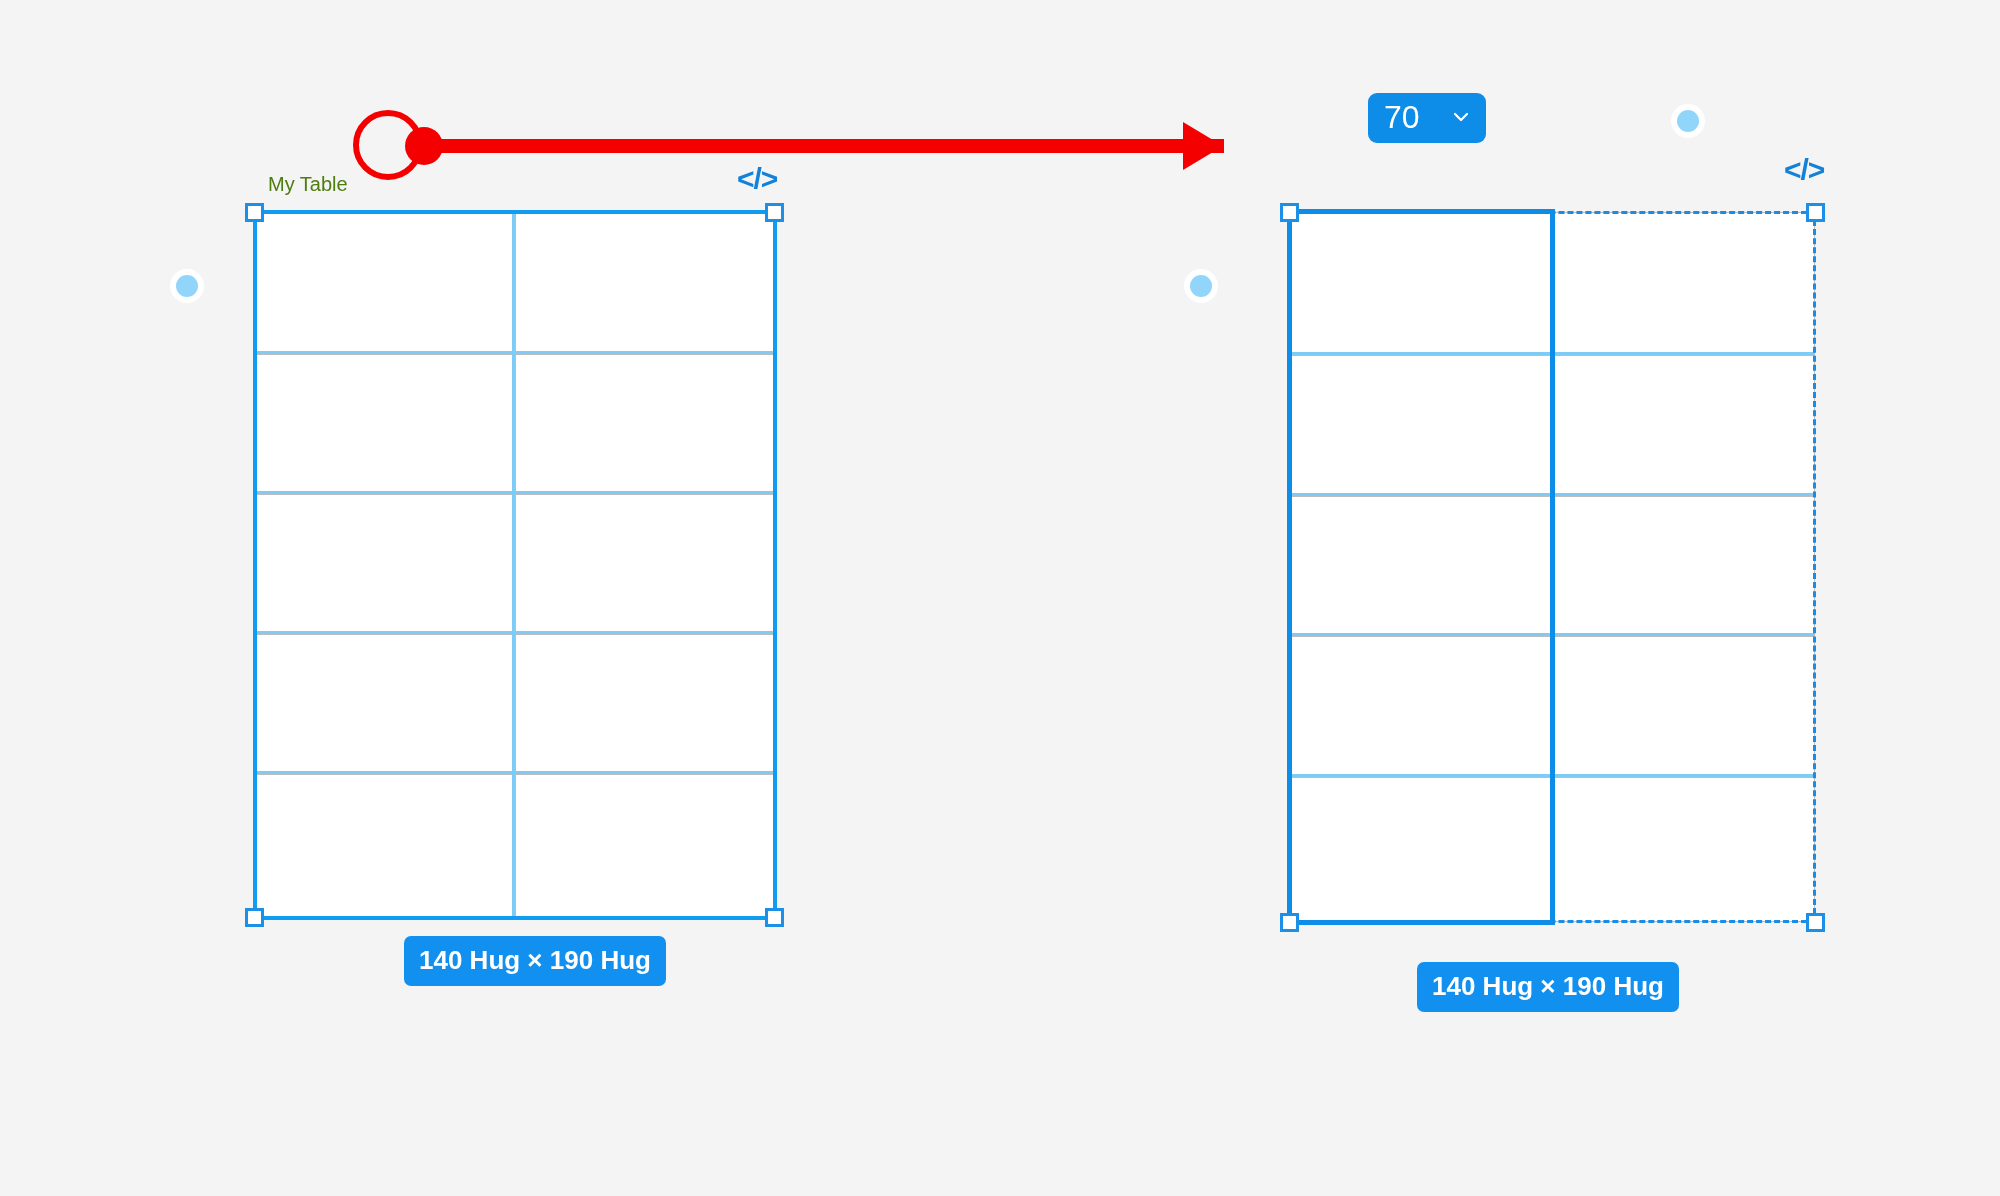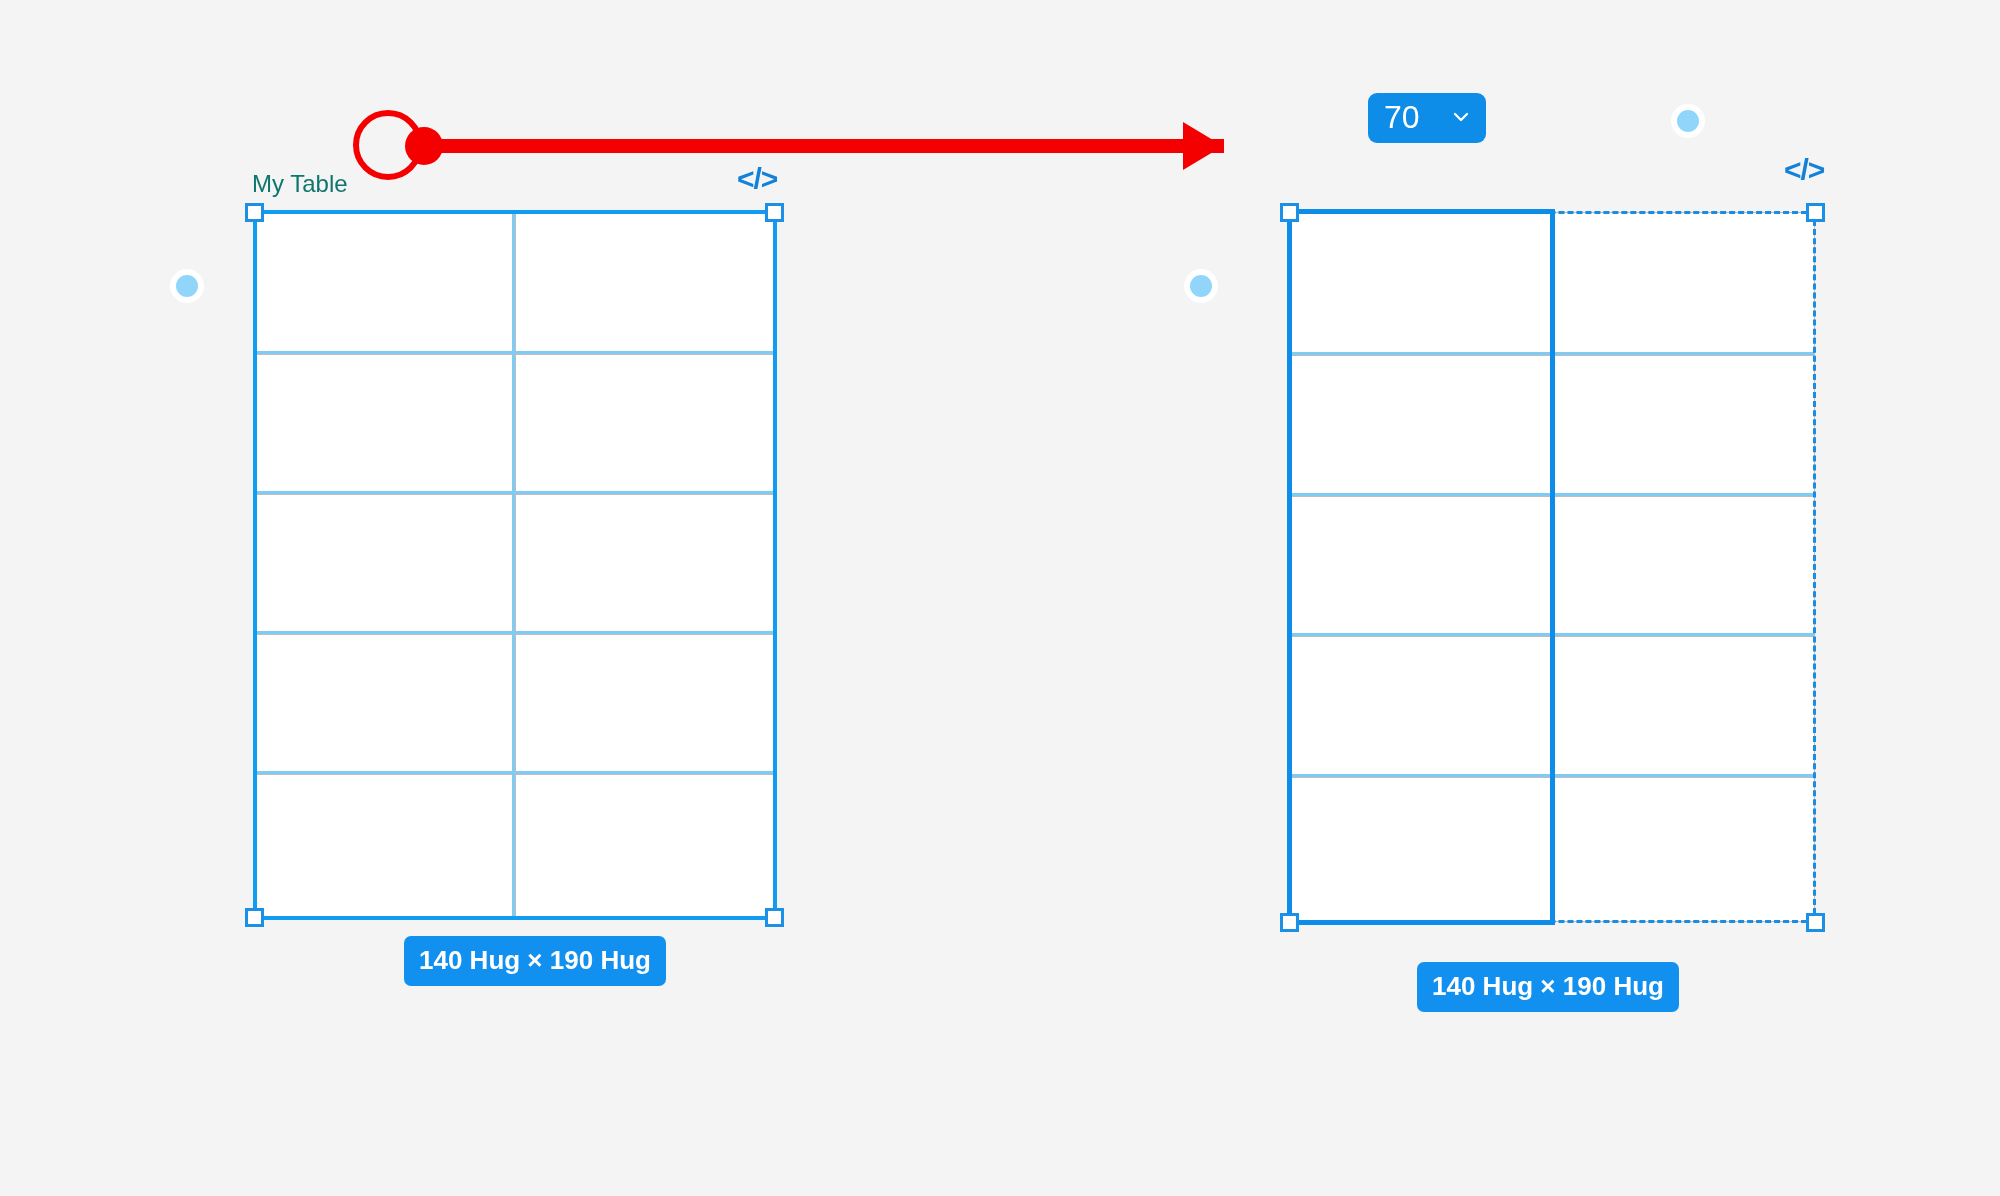--- a/index.html
+++ b/index.html
@@ -71,24 +71,25 @@
     width: 19px;
     height: 19px;
     background: #ffffff;
     border: 3px solid #1b90e6;
     box-sizing: border-box;
   }
 
   
   .layer-title {
     position: absolute;
-    color: #0f766e;
-    font-size: 24px;
+    color: #4d7c0f;
+    font-size: 20px;
     line-height: 28px;
     white-space: nowrap;
+    margin-left: 16px;
   }
 
   
   .code-icon {
     position: absolute;
     color: #1281da;
     font-size: 30px;
     font-weight: bold;
     line-height: 30px;
     letter-spacing: -1px;

